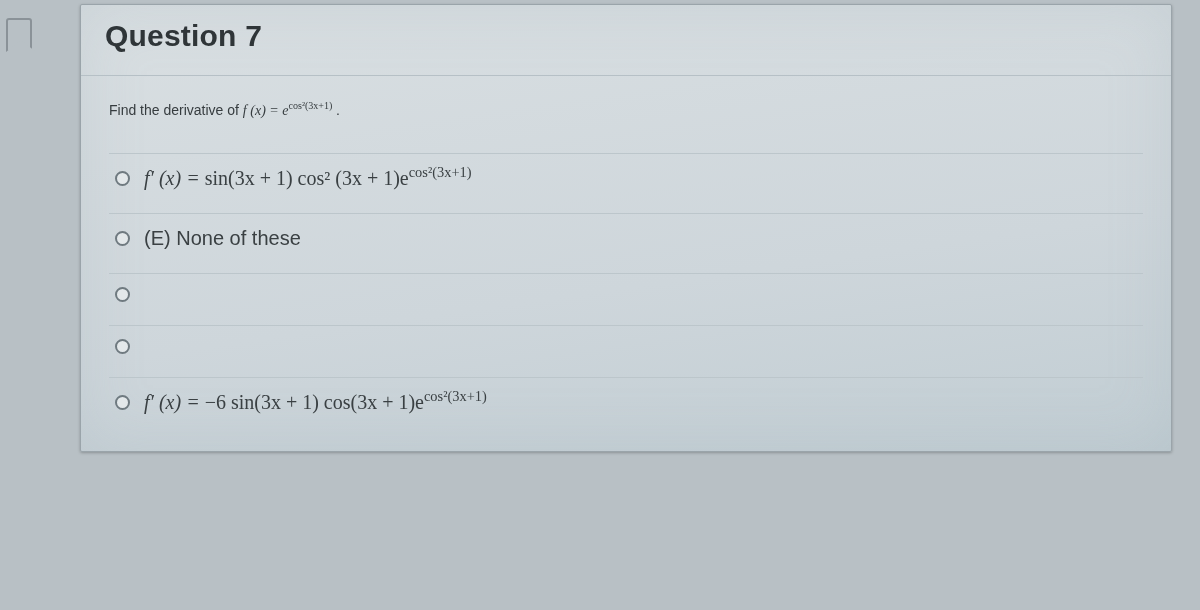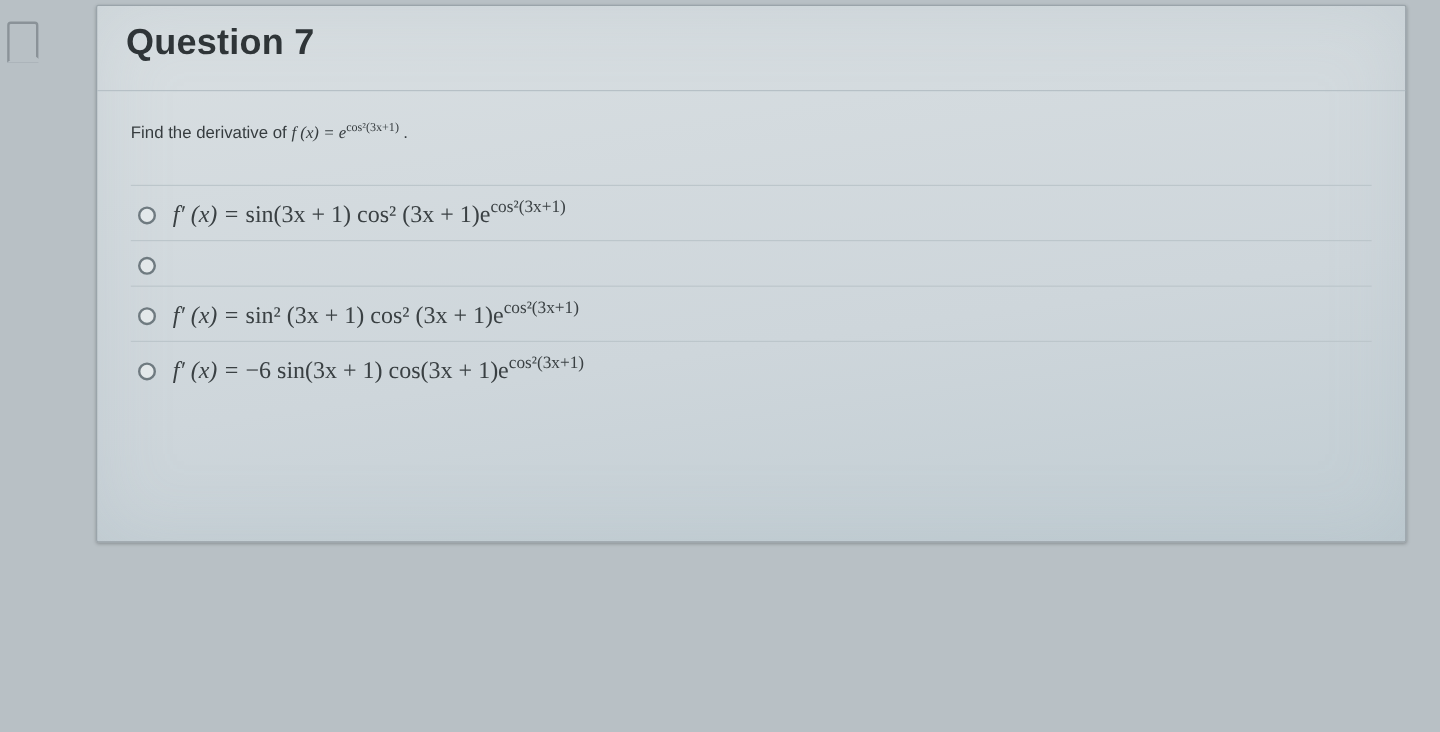--- a/index.html
+++ b/index.html
@@ -64,21 +64,21 @@
     color: #363c3f;
     margin-bottom: 34px;
   }
   .optlist {
     border-top: 1px solid #bcc6cb;
   }
   .opt {
     display: flex;
     align-items: center;
     gap: 14px;
-    padding: 13px 6px 9px 6px;
+    padding: 13px 6px 23px 6px;
     border-bottom: 1px solid #bcc6cb;
     font-size: 20px;
     color: #3a4043;
     cursor: pointer;
   }
   .opt:last-child { border-bottom: none; align-items: center; }
   .radio {
     width: 15px;
     height: 15px;
     border: 2px solid #6f7a80;
@@ -112,30 +112,33 @@
 
     <div class="optlist">
 
       <div class="opt">
         <div class="radio"></div>
         <div class="math">
           <span class="fn">f′ (x) = </span><span class="rm">sin(3x + 1) cos² (3x + 1)e</span><span class="expo rm">cos²(3x+1)</span>
         </div>
       </div>
 
+      <div class="opt">
+        <div class="radio"></div>
+        <div>
+          <span>(E) None of these</span>
+        </div>
+      </div>
 
       <div class="opt">
         <div class="radio"></div>
       </div>
 
       <div class="opt">
         <div class="radio"></div>
-        <div class="math">
-          <span class="fn">f′ (x) = </span><span class="rm">sin² (3x + 1) cos² (3x + 1)e</span><span class="expo rm">cos²(3x+1)</span>
-        </div>
       </div>
 
       <div class="opt">
         <div class="radio"></div>
         <div class="math">
           <span class="fn">f′ (x) = </span><span class="rm">−6 sin(3x + 1) cos(3x + 1)e</span><span class="expo rm">cos²(3x+1)</span>
         </div>
       </div>
 
     </div>

